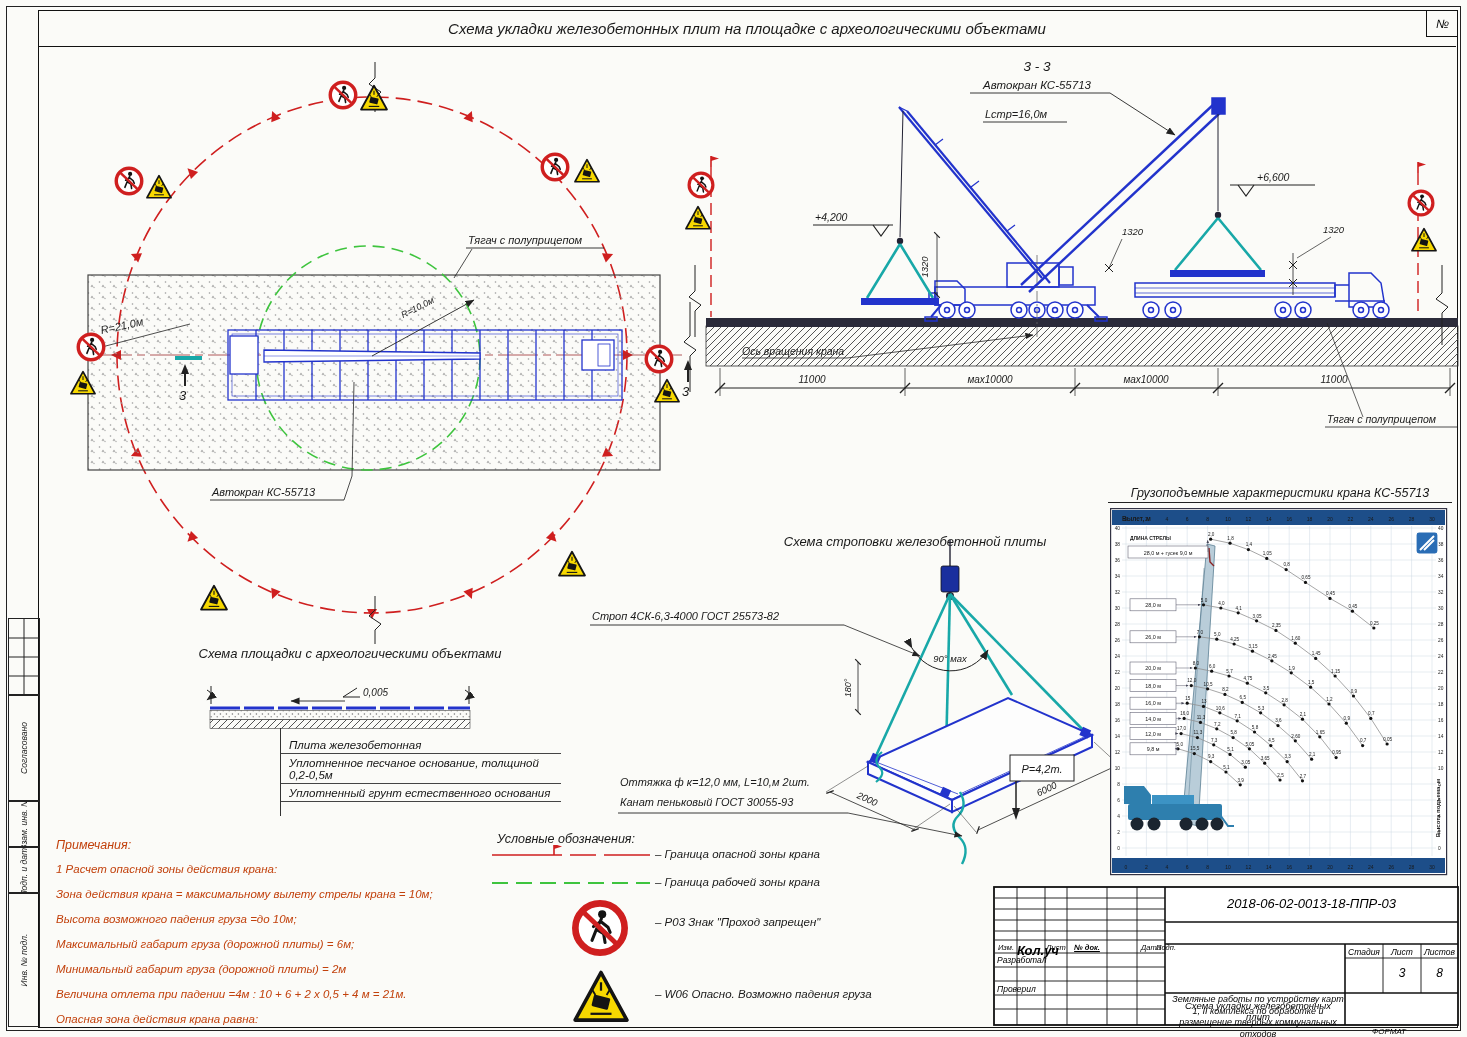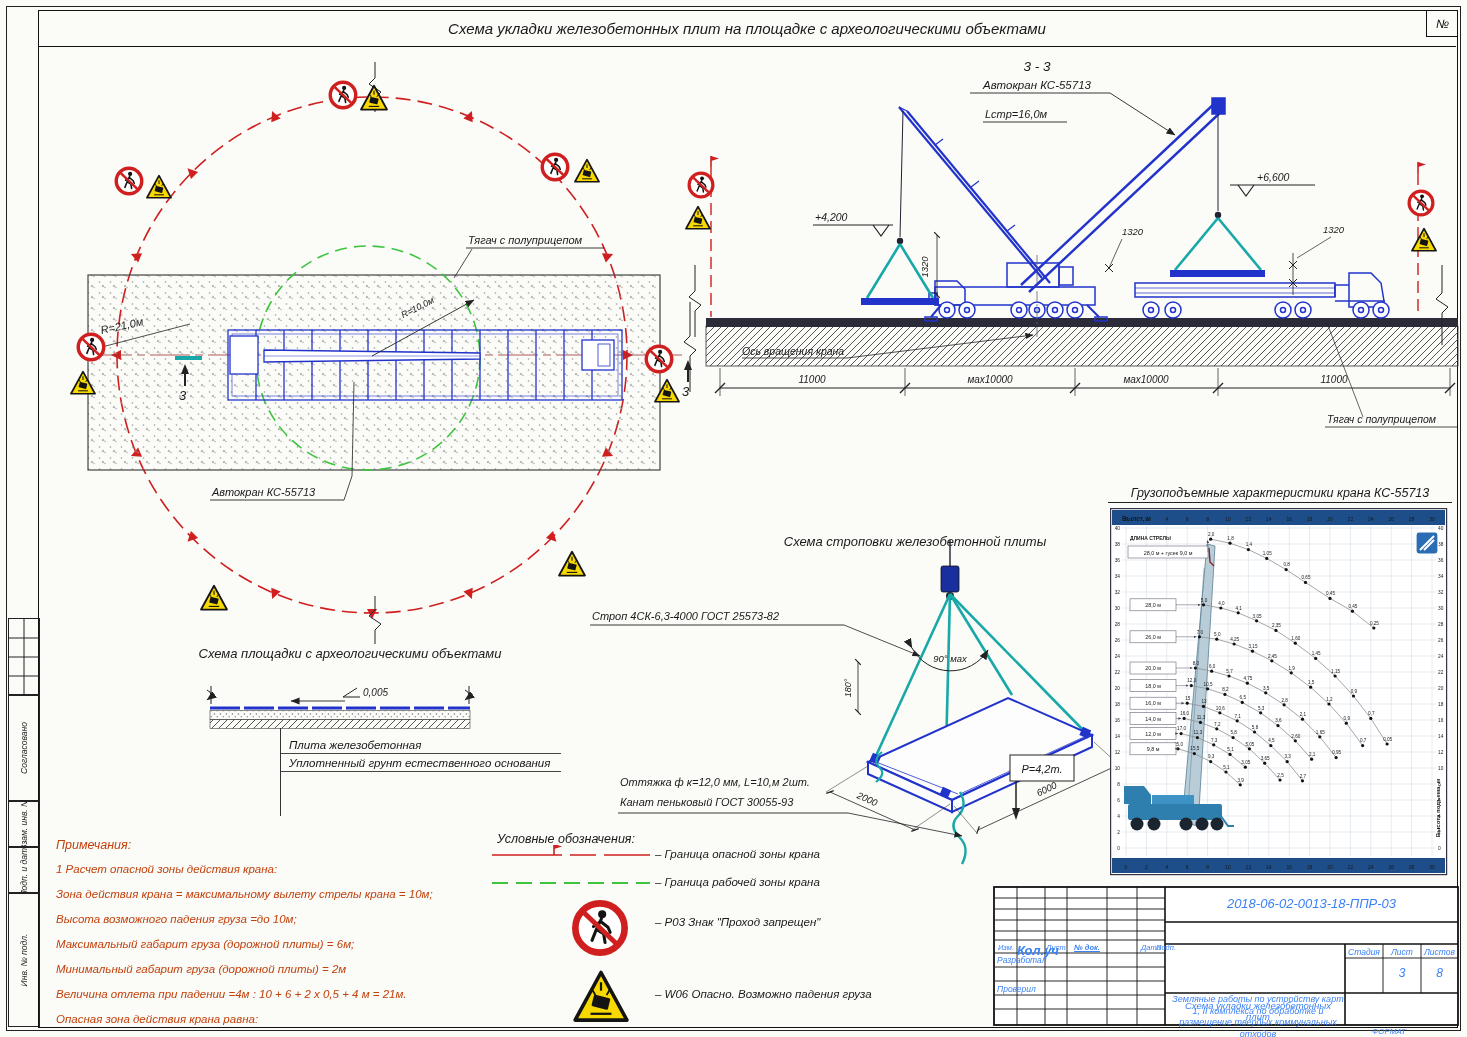--- a/index.html
+++ b/index.html
@@ -13,21 +13,21 @@
   .frame-outer{left:6px;top:6px;width:1453px;height:1023px;border:1.2px solid #222;}
   .frame-inner{left:38px;top:10px;width:1418px;height:1016px;border:1.8px solid #111;}
   .titleband{left:38px;top:10px;width:1418px;height:36px;border-bottom:1.4px solid #111;
              display:flex;align-items:center;justify-content:center;}
   .numbox{left:1426px;top:11px;width:31px;height:25px;border-left:1.4px solid #111;border-bottom:1.4px solid #111;
           display:flex;align-items:center;justify-content:center;font-style:italic;font-size:12px;}
   .sb{border:1.2px solid #222;display:flex;align-items:center;justify-content:center;overflow:hidden;}
   .sb span{transform:rotate(-90deg);white-space:nowrap;font-size:8.5px;font-style:italic;color:#222;}
   .layeritem{border-bottom:1.1px solid #444;padding:3px 8px 2px 8px;font-style:italic;font-size:11.5px;color:#161616;}
   .noteline{height:25px;font-style:italic;font-size:11.5px;color:#c2410c;white-space:nowrap;}
-  .tb-txt{position:absolute;font-style:italic;color:#3b82f6;}
+  .tb-txt{position:absolute;font-style:italic;color:#000000;}
 </style>
 </head>
 <body>
 
 <div class="sheet">
 
 <svg width="0" height="0" style="position:absolute" aria-hidden="true">
   <defs>
     <pattern id="pat-stipple" width="11" height="11" patternUnits="userSpaceOnUse">
       <circle cx="2.5" cy="3" r="0.8" fill="#9a9a9a"></circle>
@@ -336,20 +336,21 @@
   </g>
   <line x1="15" y1="68" x2="275" y2="68" stroke="#2233cc" stroke-width="3" stroke-dasharray="30 4"></line>
   <rect x="15" y="70.5" width="260" height="9" fill="url(#pat-sand)" stroke="#444" stroke-width="0.6"></rect>
   <rect x="15" y="79.5" width="260" height="9" fill="url(#pat-hatch)" stroke="#444" stroke-width="0.6"></rect>
   <path d="M16 46 L16 64 M12 50 Q20 54 12 60" stroke="#222" stroke-width="1" fill="none" marker-end="url(#mA)"></path>
   <path d="M274 46 L274 64 M270 50 Q278 54 270 60" stroke="#222" stroke-width="1" fill="none" marker-end="url(#mA)"></path>
 </svg>
 <div class="abs" style="left:280px;top:728px;width:1.2px;height:88px;background:#333;"></div>
 <div class="abs" style="left:281px;top:736px;width:280px;">
   <div class="layeritem">Плита железобетонная</div>
+  <div class="layeritem">Уплотненное песчаное основание, толщиной 0,2-0,5м</div>
   <div class="layeritem">Уплотненный грунт естественного основания</div>
 </div>
 
 <div class="lbl ctr" style="left:700px;top:534px;width:430px;font-size:13px;">Схема строповки железобетонной плиты</div>
 <svg id="slingsvg" class="abs" style="left:590px;top:530px;" width="520" height="340">
   <line x1="360" y1="10" x2="360" y2="36" stroke="#223" stroke-width="1.4"></line>
   <rect x="351" y="36" width="18" height="26" rx="2" fill="#1a2f9e" stroke="#111" stroke-width="0.8"></rect>
   <circle cx="360" cy="66" r="4" fill="#223"></circle>
 
   <g stroke="#18a8a8" stroke-width="2.6">

